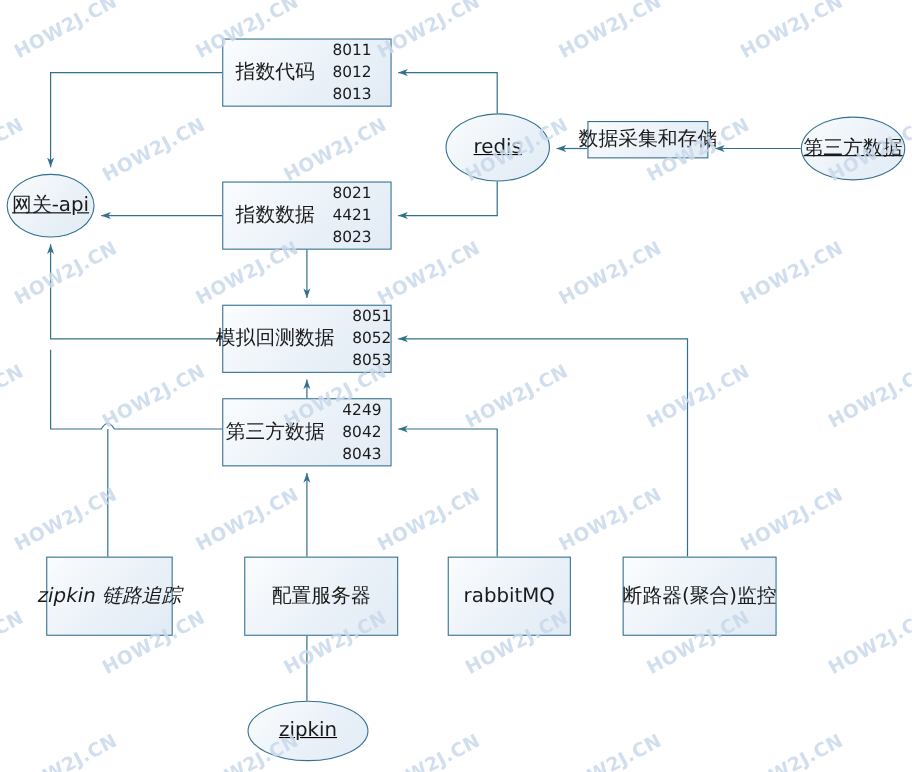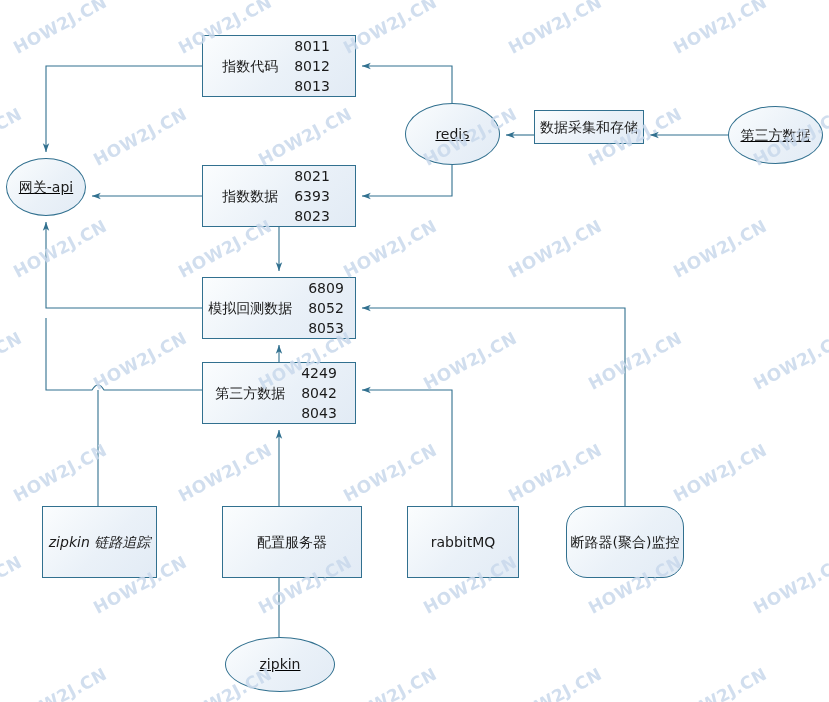--- a/index.html
+++ b/index.html
@@ -53,21 +53,21 @@
     display: flex;
     align-items: center;
     justify-content: center;
   }
   .node.ellipse {
     border-radius: 50%;
     text-decoration: underline;
   }
   .node-label {
     font-family: "DejaVu Sans", "Liberation Sans", sans-serif;
-    font-size: 14px;
+    font-size: 18px;
     color: #1a1a1a;
     text-align: left;
     line-height: 1.35;
     white-space: nowrap;
   }
   .node.with-ports {
     justify-content: flex-start;
   }
   .ports-row {
     display: flex;
@@ -144,30 +144,30 @@
             <span class="port">8012</span>
             <span class="port">8013</span>
           </div>
         </div>
       </div>
       <div class="node with-ports" style="left: 202px; top: 165px; width: 154px; height: 62px;">
         <div class="ports-row">
           <span class="node-label">指数数据</span>
           <div class="ports-col">
             <span class="port">8021</span>
-            <span class="port">6393</span>
+            <span class="port">4421</span>
             <span class="port">8023</span>
           </div>
         </div>
       </div>
       <div class="node with-ports" style="left: 202px; top: 277px; width: 154px; height: 62px;">
         <div class="ports-row">
           <span class="node-label">模拟回测数据</span>
           <div class="ports-col">
-            <span class="port">6809</span>
+            <span class="port">8051</span>
             <span class="port">8052</span>
             <span class="port">8053</span>
           </div>
         </div>
       </div>
       <div class="node with-ports" style="left: 202px; top: 362px; width: 154px; height: 62px;">
         <div class="ports-row">
           <span class="node-label">第三方数据</span>
           <div class="ports-col">
             <span class="port">4249</span>
@@ -190,21 +190,21 @@
       </div>
       <div class="node" style="left: 42px; top: 506px; width: 115px; height: 72px; font-style: italic;">
         <span class="node-label">zipkin 链路追踪</span>
       </div>
       <div class="node" style="left: 222px; top: 506px; width: 140px; height: 72px;">
         <span class="node-label">配置服务器</span>
       </div>
       <div class="node" style="left: 407px; top: 506px; width: 112px; height: 72px;">
         <span class="node-label">rabbitMQ</span>
       </div>
-      <div class="node" style="left: 566px; top: 506px; width: 118px; height: 72px; border-radius: 21px;">
+      <div class="node" style="left: 566px; top: 506px; width: 140px; height: 72px;">
         <span class="node-label">断路器(聚合)监控</span>
       </div>
       <div class="node ellipse" style="left: 225px; top: 637px; width: 110px; height: 55px;">
         <span class="node-label">zipkin</span>
       </div>
     </div>
 
   <div id="watermarks">
       <span class="wm" style="left: 10px; top: 40px;">HOW2J.CN</span>
       <span class="wm" style="left: 175px; top: 40px;">HOW2J.CN</span>

